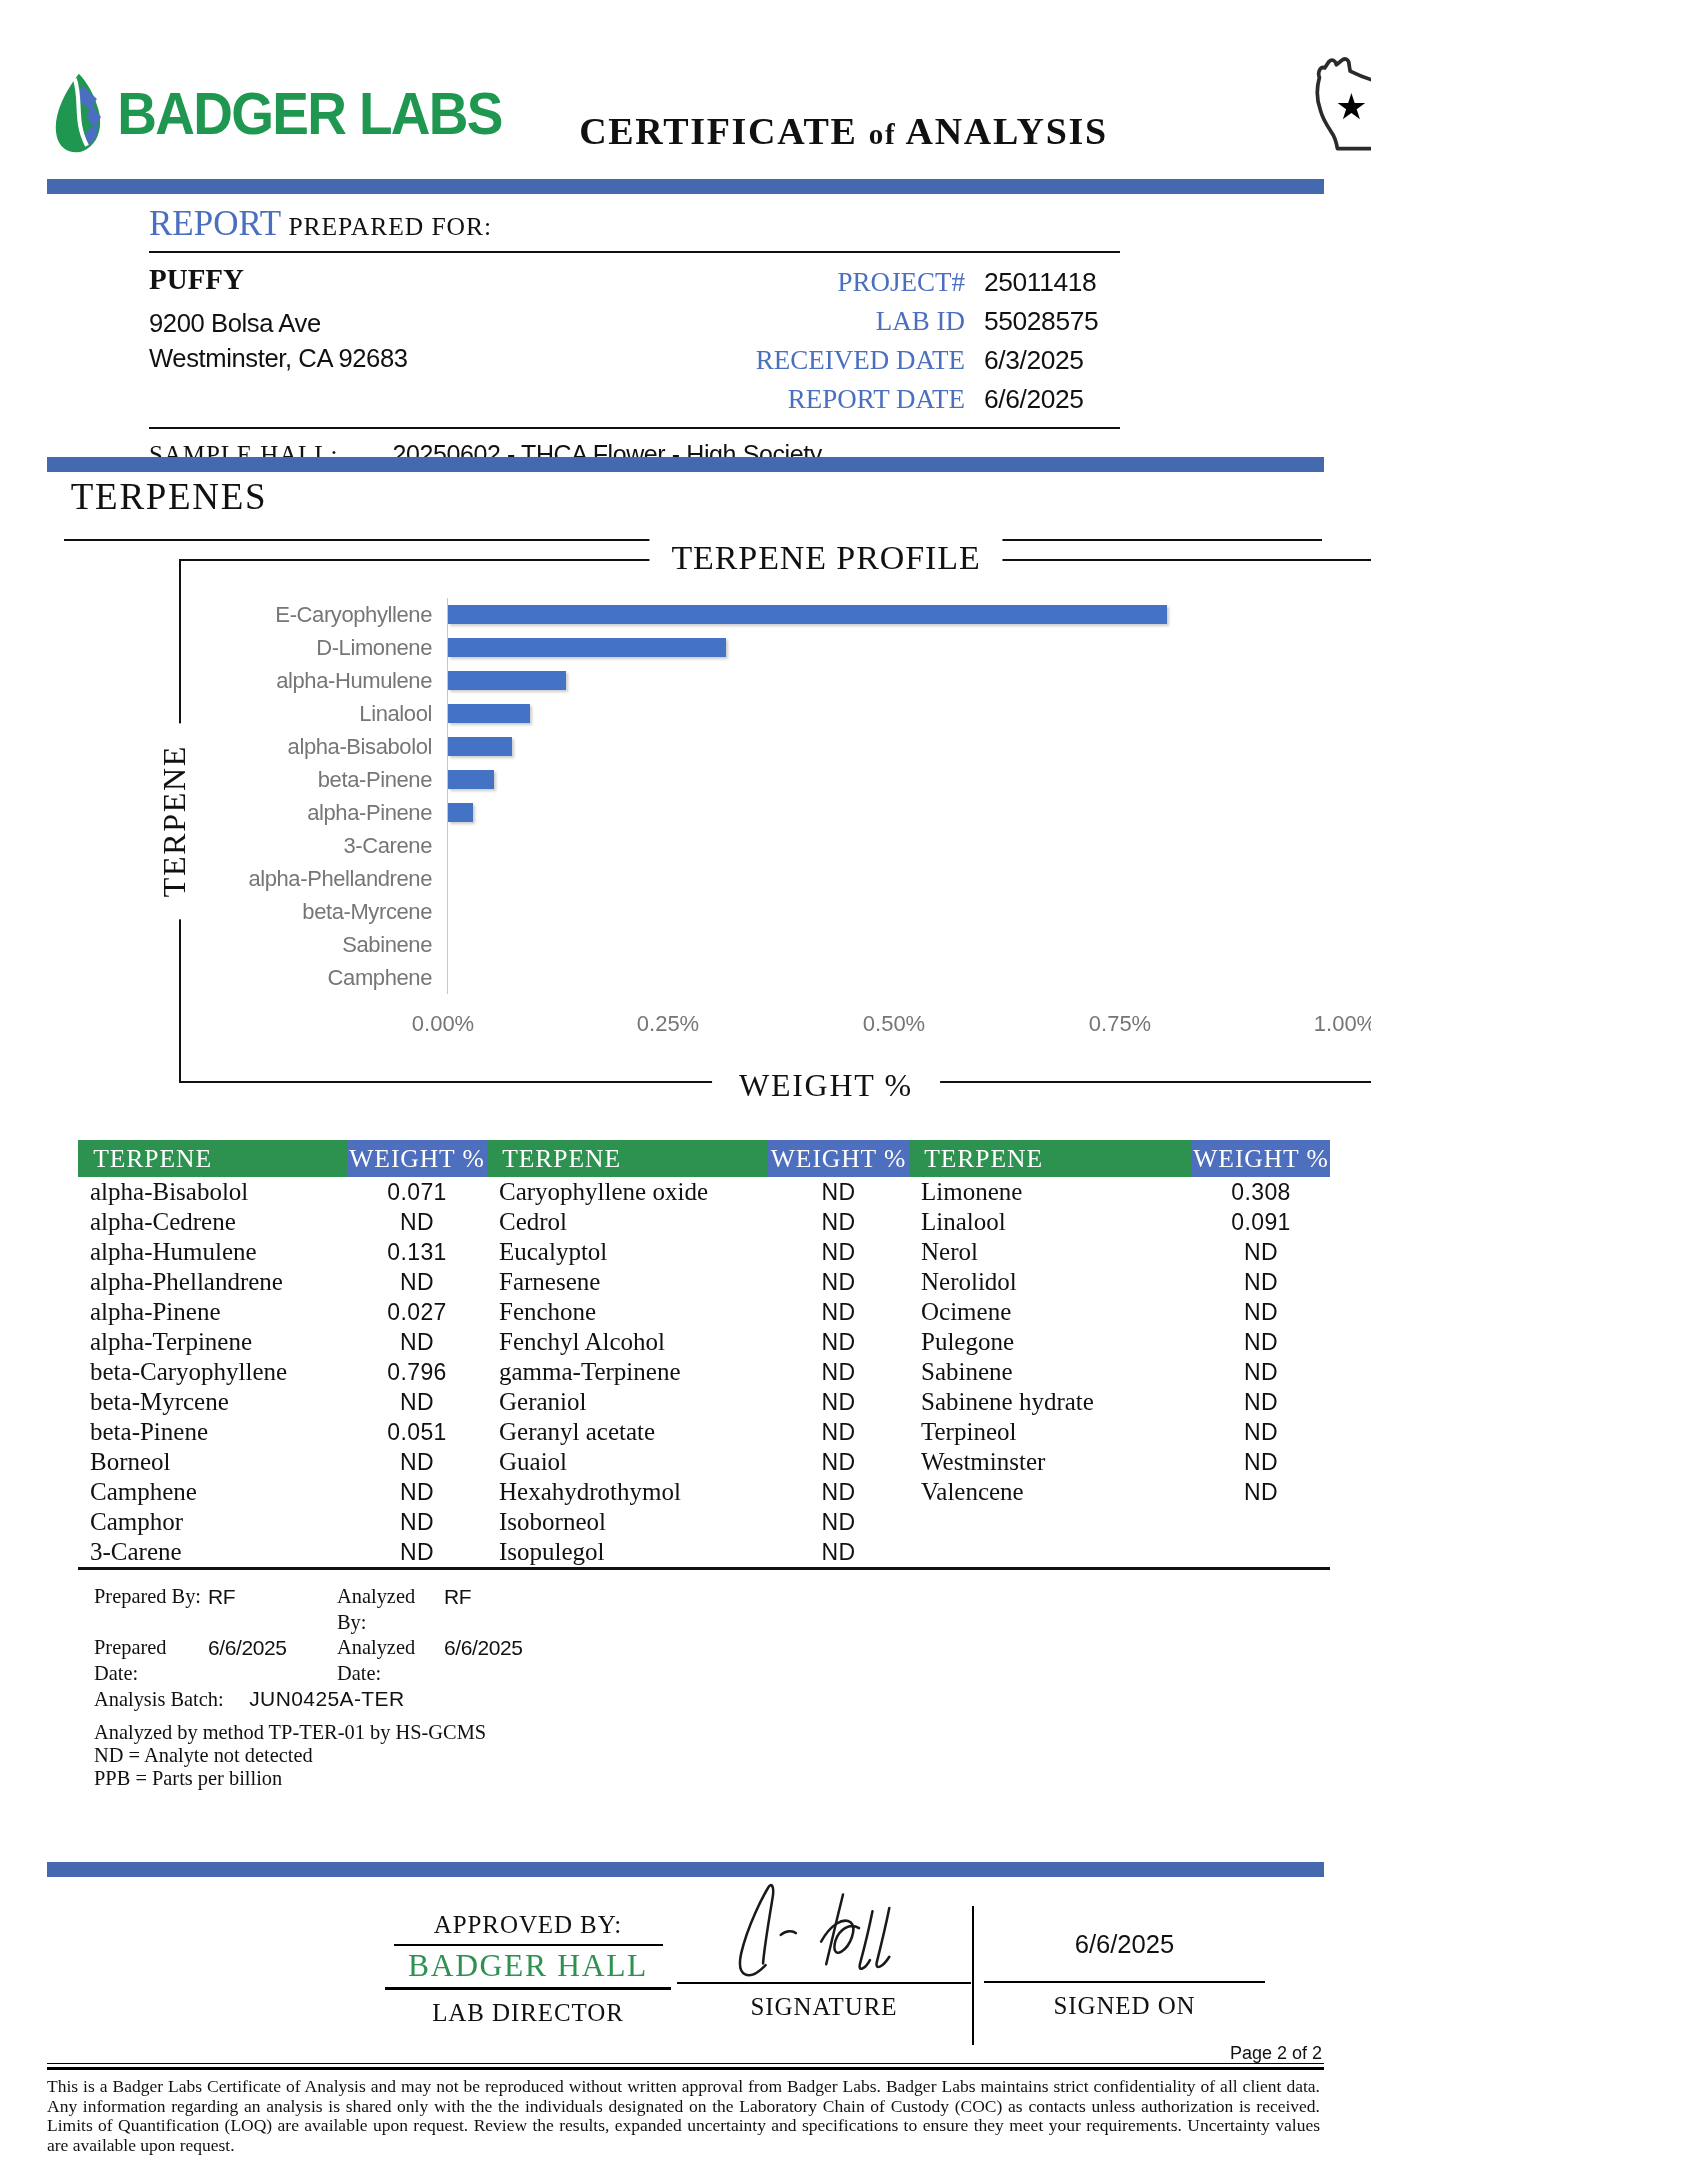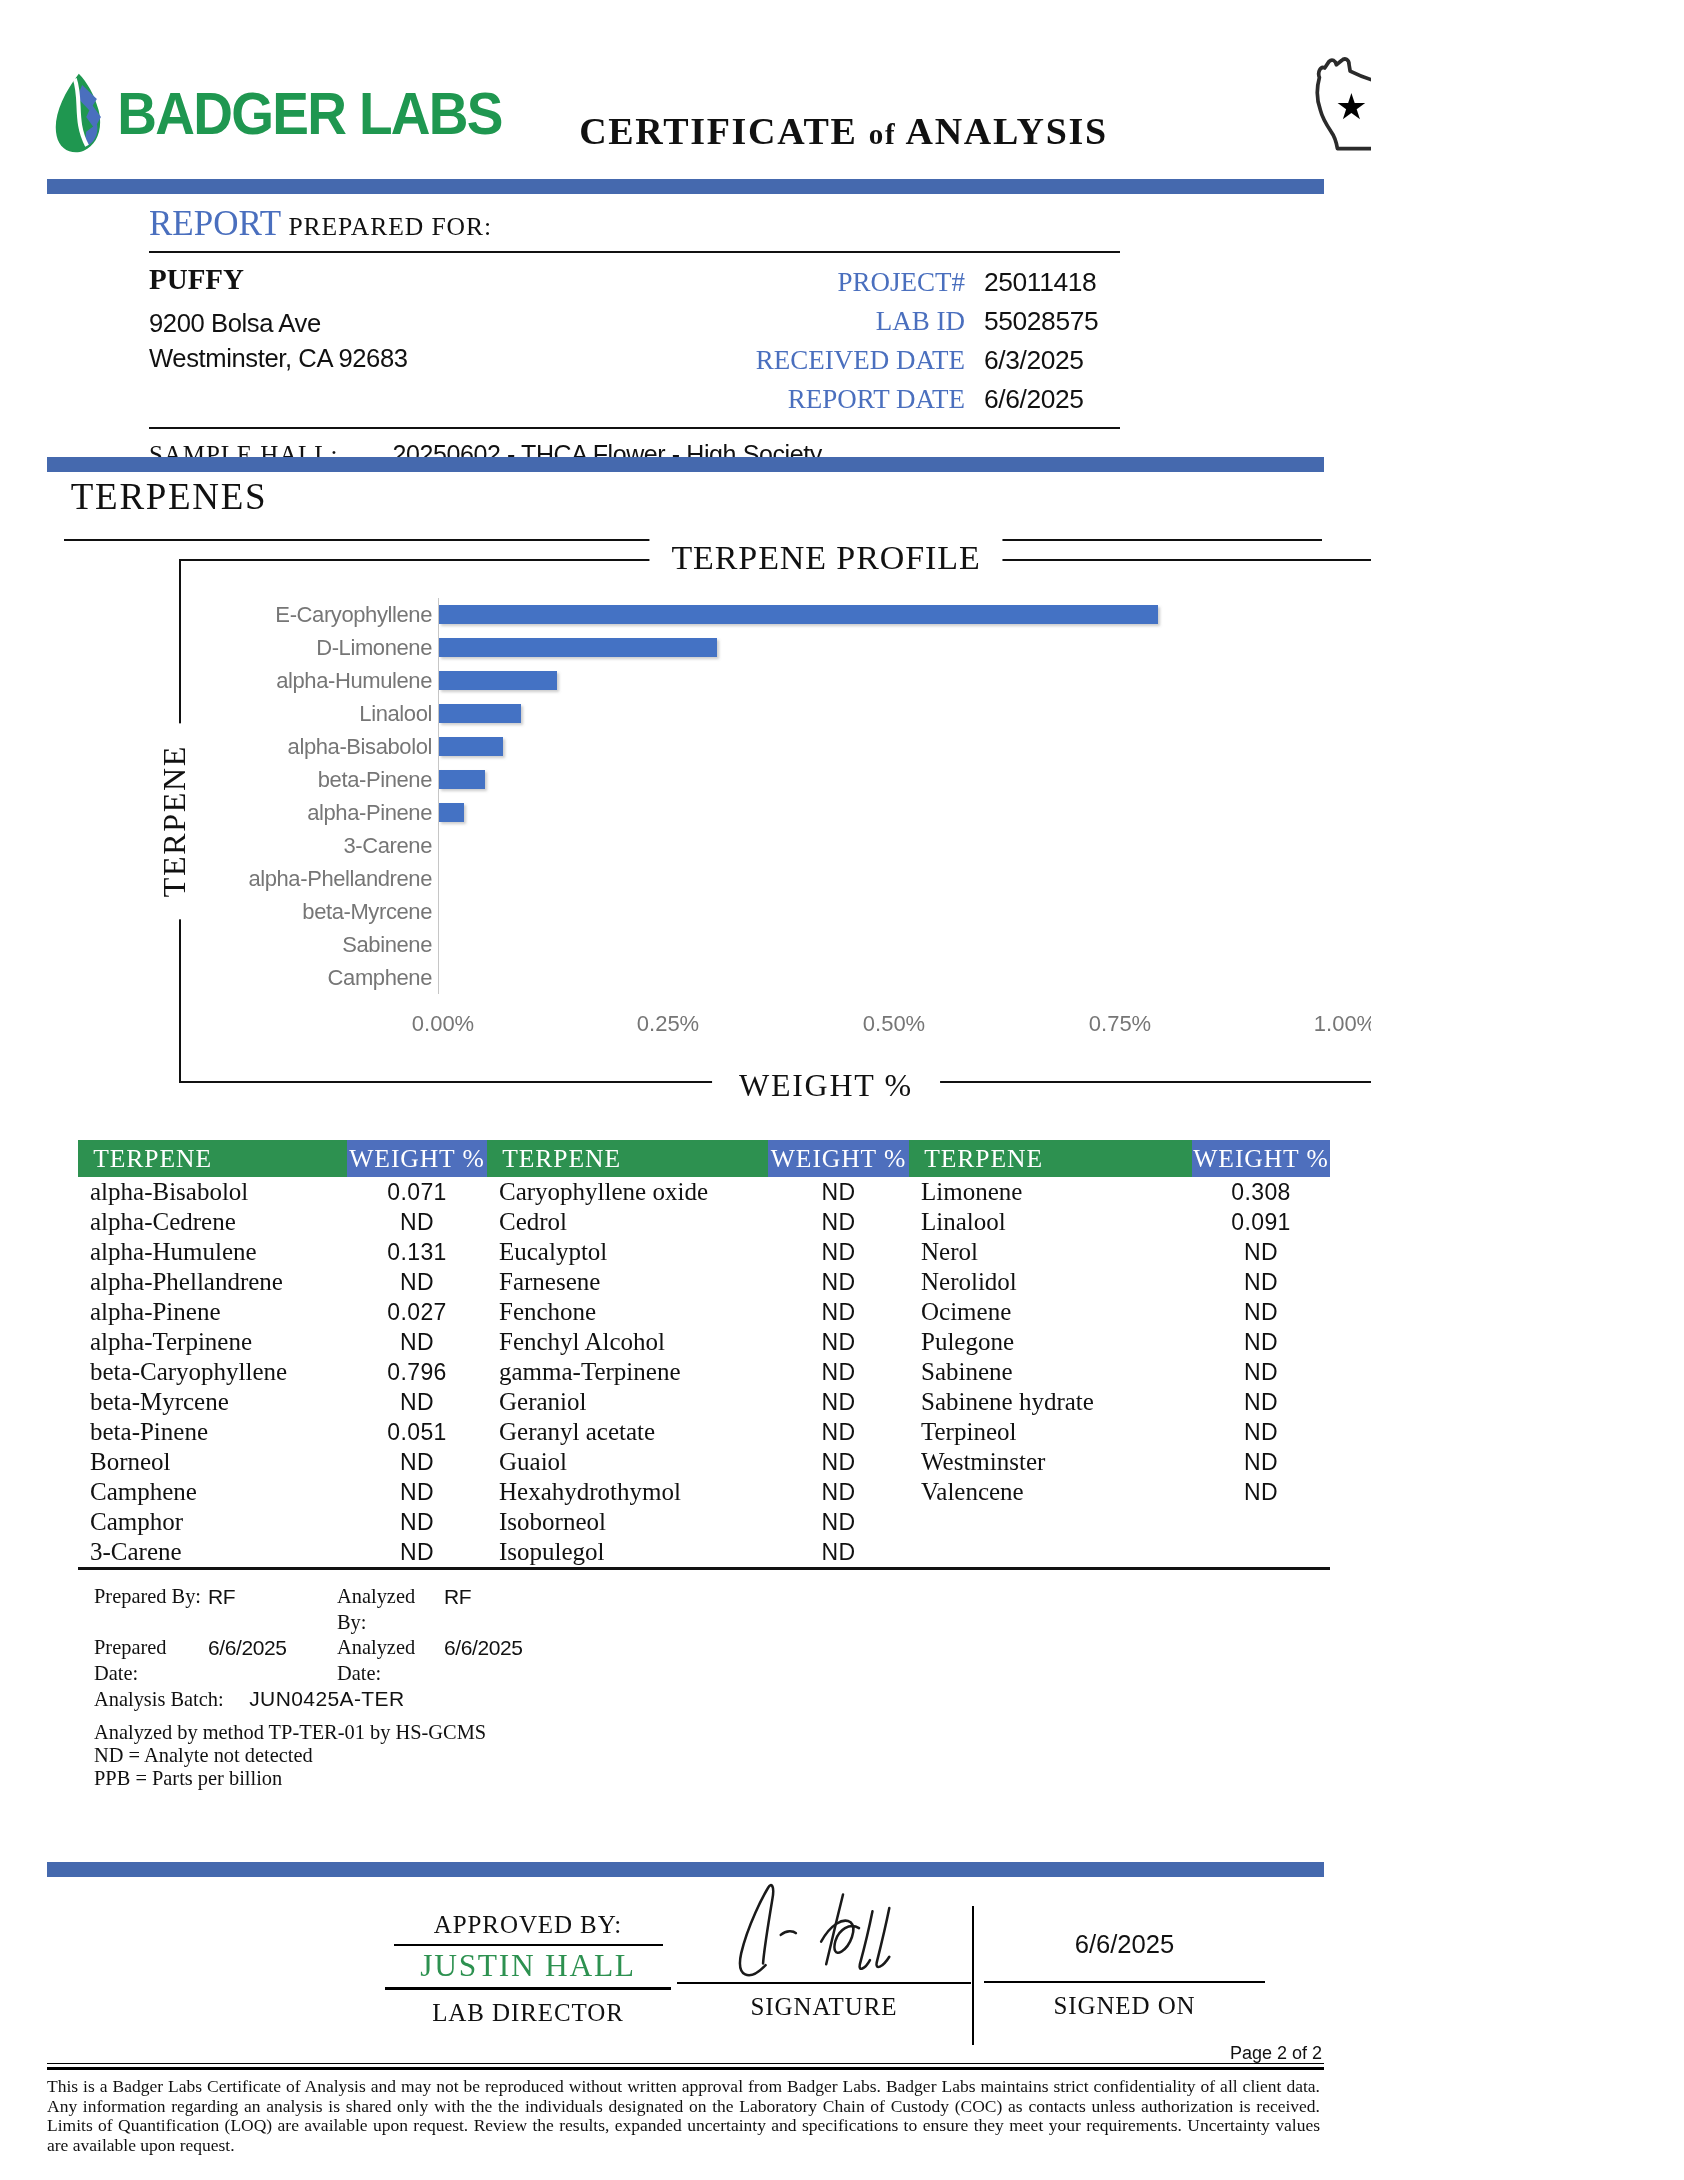--- a/index.html
+++ b/index.html
@@ -42,21 +42,21 @@
   .chart{position:absolute;left:179px;top:559px;width:1290px;height:520px;border:2.6px solid #111;}
   .chart-title{position:absolute;top:-22px;left:50%;transform:translateX(-50%);background:#fff;
                padding:0 22px;font-size:34px;letter-spacing:0.9px;white-space:nowrap;}
   .chart-xlabel{position:absolute;bottom:-23px;left:50%;transform:translateX(-50%);background:#fff;
                padding:0 27px;font-size:32px;letter-spacing:1.7px;white-space:nowrap;}
   .chart-ylwrap{position:absolute;left:-25px;top:0;bottom:0;display:flex;align-items:center;}
   .chart-ylabel{writing-mode:vertical-rl;transform:rotate(180deg);background:#fff;padding:22px 0;
                 font-size:32px;letter-spacing:1.7px;}
   .plot{margin-top:37px;}
   .crow{display:flex;height:33px;align-items:center;}
-  .clabel{width:251px;text-align:right;padding-right:6px;color:#767676;
+  .clabel{width:251px;text-align:right;padding-right:15px;color:#767676;
           font-family:"Liberation Sans",sans-serif;font-size:22px;letter-spacing:-0.4px;white-space:nowrap;}
   .cbararea{flex:1;border-left:1.7px solid #c6c6c6;height:100%;display:flex;align-items:center;}
   .cbar{height:19px;box-shadow:1.7px 1.7px 2.6px rgba(110,110,110,0.35);}
   .cticks{position:relative;height:29px;margin-top:17px;}
   .ctick{position:absolute;transform:translateX(-50%);color:#767676;
          font-family:"Liberation Sans",sans-serif;font-size:22px;}
 
   
   .ttable{position:absolute;left:78px;top:1140px;width:1252px;border-bottom:3.4px solid #111;}
   .thead,.tbody{display:grid;grid-template-columns:269px 140px 281px 141px 283px 138px;}
@@ -373,21 +373,21 @@
     <div class="nplain">Analyzed by method TP-TER-01 by HS-GCMS</div>
     <div class="nplain2">ND = Analyte not detected</div>
     <div class="nplain2">PPB = Parts per billion</div>
   </div>
 
   <div class="hrbar bar3"></div>
 
   <div class="appr-left">
     <div class="appr-label">APPROVED BY:</div>
     <div class="appr-rule1"></div>
-    <div class="appr-name">JUSTIN HALL</div>
+    <div class="appr-name">BADGER HALL</div>
     <div class="appr-rule2"></div>
     <div class="appr-title">LAB DIRECTOR</div>
   </div>
 
   <div class="appr-sig">
     <svg class="sig-svg" width="221" height="101" viewBox="0 0 260 120">
       <g stroke="#1a1a1a" stroke-width="3" fill="none" stroke-linecap="round">
         <path d="M60,100 C40,121 25,113 31,86 C39,52 57,18 63,8 C67,1 71,6 68,22 C63,52 58,84 57,98"></path>
         <path d="M78,64 C85,58 93,59 96,62"></path>
         <path d="M152,16 C145,44 137,78 132,99"></path>

